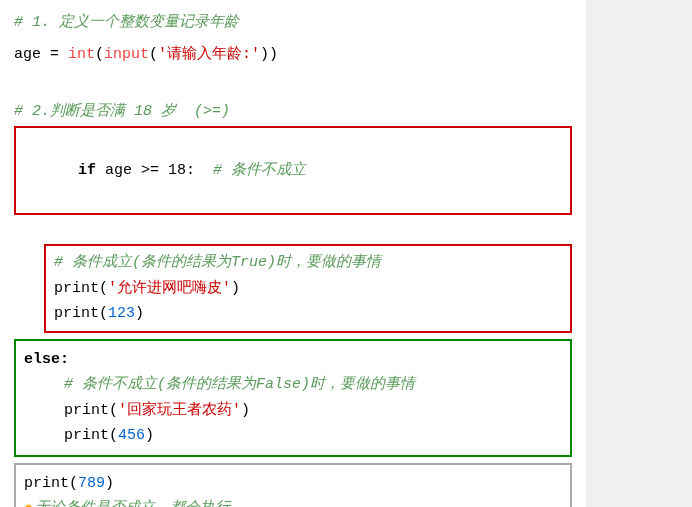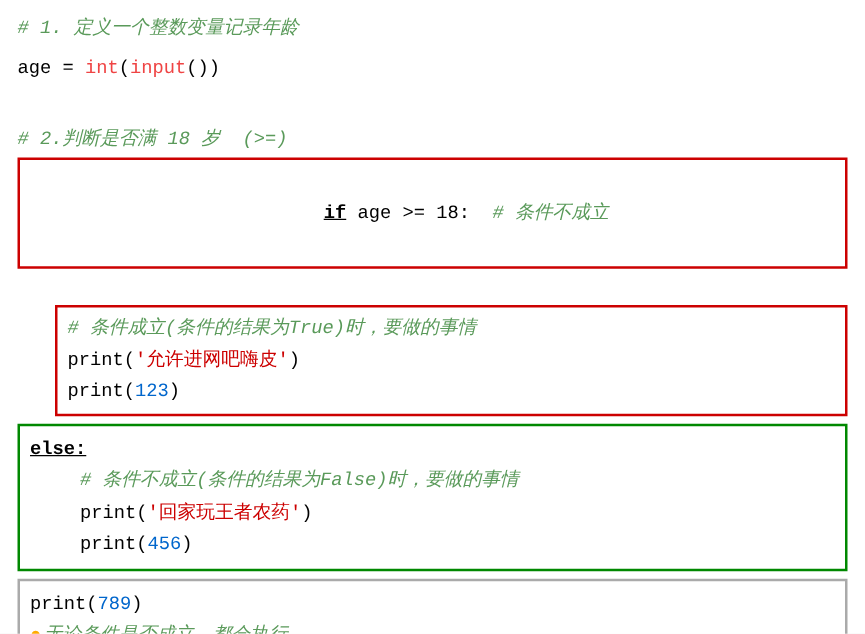--- a/index.html
+++ b/index.html
@@ -11,37 +11,36 @@
     body {
       width: 692px;
       height: 507px;
       background: #f0f0f0;
       font-family: 'Courier New', Courier, monospace;
       font-size: 15px;
       overflow: hidden;
     }
 
     .code-container {
-      width: 692px;
+      width: 586px;
       height: 507px;
       background: #ffffff;
       padding: 10px 14px;
       position: relative;
       line-height: 1.7;
-      text-align: center;
     }
 
     .line {
       display: flex;
       align-items: baseline;
       white-space: pre;
     }
 
     .comment { color: #5a9a5a; font-style: italic; }
-    .keyword { color: #000000; font-weight: bold; text-decoration: underline; }
+    .keyword { color: #000000; font-weight: bold; }
     .builtin { color: #ef4444; }
     .string { color: #cc0000; }
     .number { color: #0066cc; }
     .normal { color: #000000; }
 
     .section {
       margin-bottom: 6px;
     }
 
     .red-box {
@@ -87,21 +86,21 @@
 </head>
 <body>
 
 <div class="code-container">
 
   <div class="line section">
     <span class="comment"># 1. 定义一个整数变量记录年龄</span>
   </div>
 
   <div class="line section">
-    <span class="normal">age = </span><span class="builtin">int</span><span class="normal">(</span><span class="builtin">input</span><span class="normal">(</span><span class="normal">))</span>
+    <span class="normal">age = </span><span class="builtin">int</span><span class="normal">(</span><span class="builtin">input</span><span class="normal">(</span><span class="string">'请输入年龄:'</span><span class="normal">))</span>
   </div>
 
   <div class="line">&nbsp;</div>
 
   <div class="line">
     <span class="comment"># 2.判断是否满 18 岁  (&gt;=)</span>
   </div>
 
   <div class="line">
     <div class="red-box">

